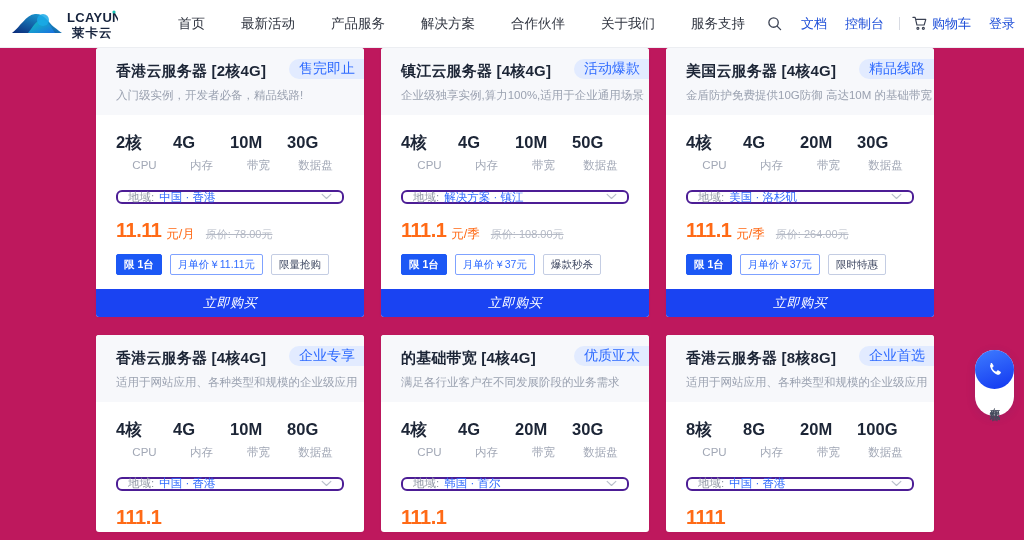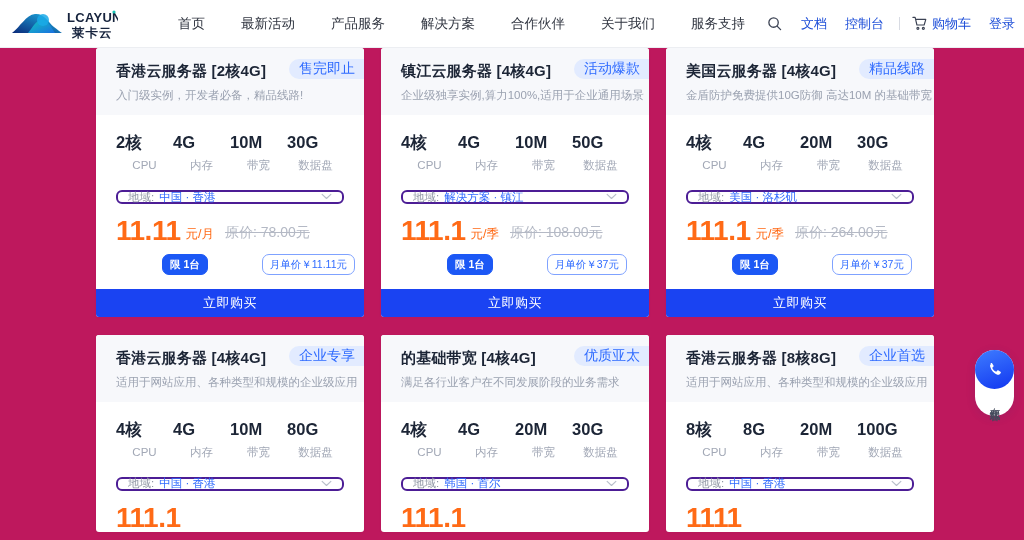--- a/index.html
+++ b/index.html
@@ -145,75 +145,75 @@
   }
   .region-lbl { font-size: 11.5px; color:#8d94a3; }
   .region-val { font-size: 11.5px; color:#2f6bff; margin-left:5px; white-space:nowrap; }
   .chev { margin-left:auto; color:#b9bfcb; font-size: 10px; line-height:1; }
 
   .price-row {
     display:flex; align-items: flex-end;
     padding: 12px 20px 0 20px;
   }
   .price-num {
-    font-size: 28px;
+    font-size: 20px;
     color: #ff6a16;
     font-weight: 700;
     line-height: 29px;
     letter-spacing: -.5px;
   }
   .price-unit {
     font-size: 12.5px;
     color: #ff6a16;
     margin-left: 5px;
     padding-bottom: 2px;
   }
   .price-old {
-    font-size: 14px;
+    font-size: 11px;
     color: #b4b9c5;
     margin-left: 11px;
     padding-bottom: 3px;
     text-decoration: line-through;
     white-space:nowrap;
   }
 
   .tags {
     display:flex; align-items:center;
     padding: 9px 20px 0 20px;
     gap: 8px;
   }
   .tag {
     font-size: 10.5px;
     border: 1px solid #7fa2ff;
     color: #2f6bff;
-    border-radius: 7px;
+    border-radius: 2px;
     padding: 3px 7px 3.5px 7px;
     line-height: 12px;
     white-space:nowrap;
     background: #fff;
-    margin-left: 46px;
   }
   .tag.solid {
     background: #1c58f5;
     border-color: #1c58f5;
     color:#fff;
     font-weight: 700;
   }
   .tag.plain { border-color:#c4cde3; color:#3d4660; }
 
   .buy {
     margin-top: 14px;
     height: 28px;
     background: #1c3cf5;
     background: #1a43f2;
     color: #fff;
     font-size: 13px;
     display:flex; align-items:center; justify-content:center;
     cursor:pointer;
     letter-spacing: .5px;
+    font-style: italic;
   }
 
   
   .float-cs {
     position: absolute;
     right: 10px; top: 302px;
     width: 39px;
     background: #ffffff;
     border-radius: 20px;
     box-shadow: 0 2px 10px rgba(40,60,120,.14);

